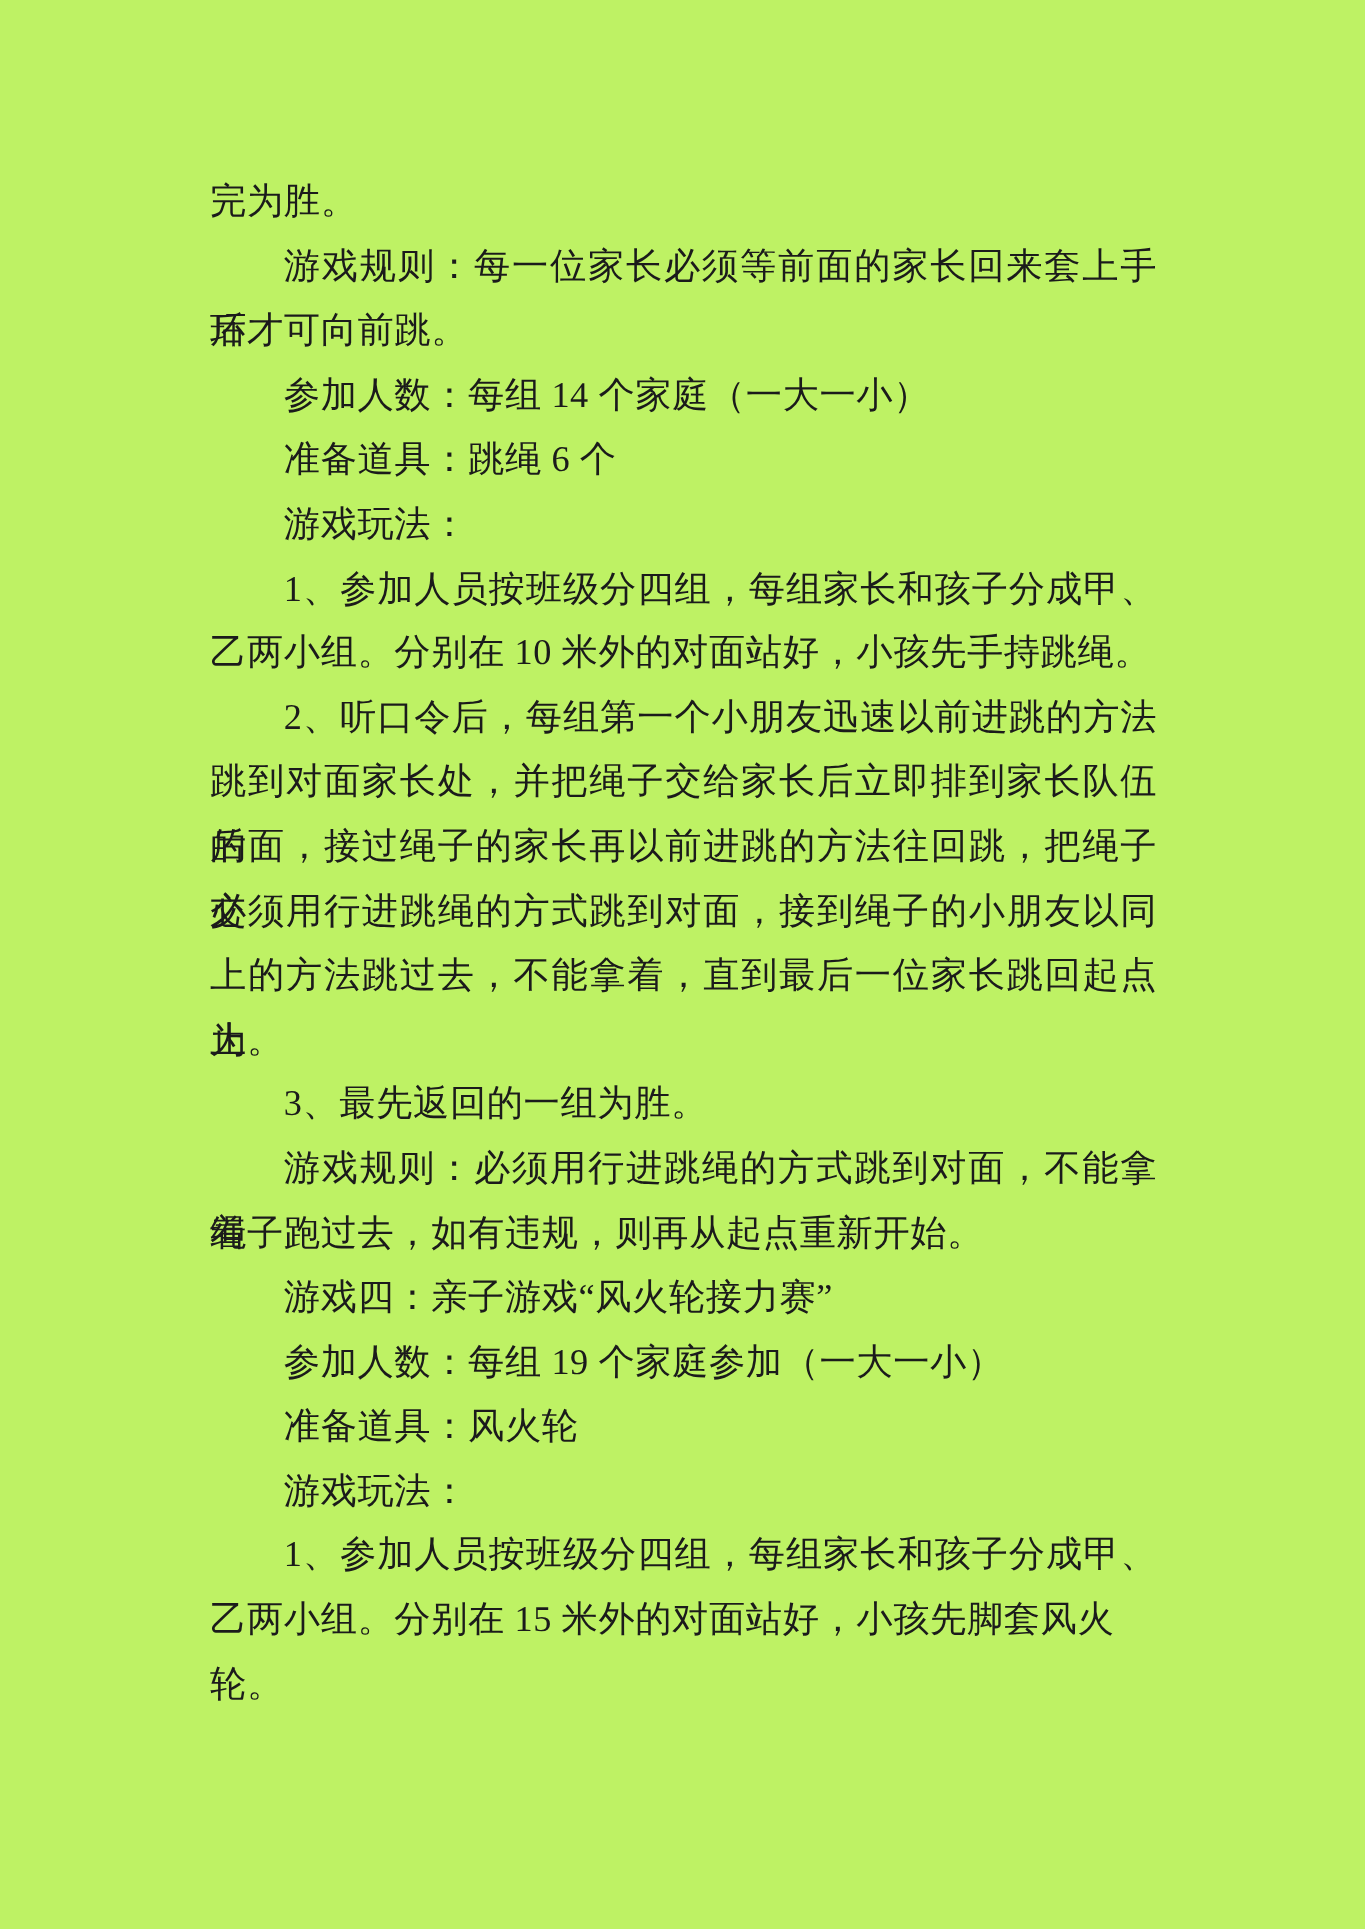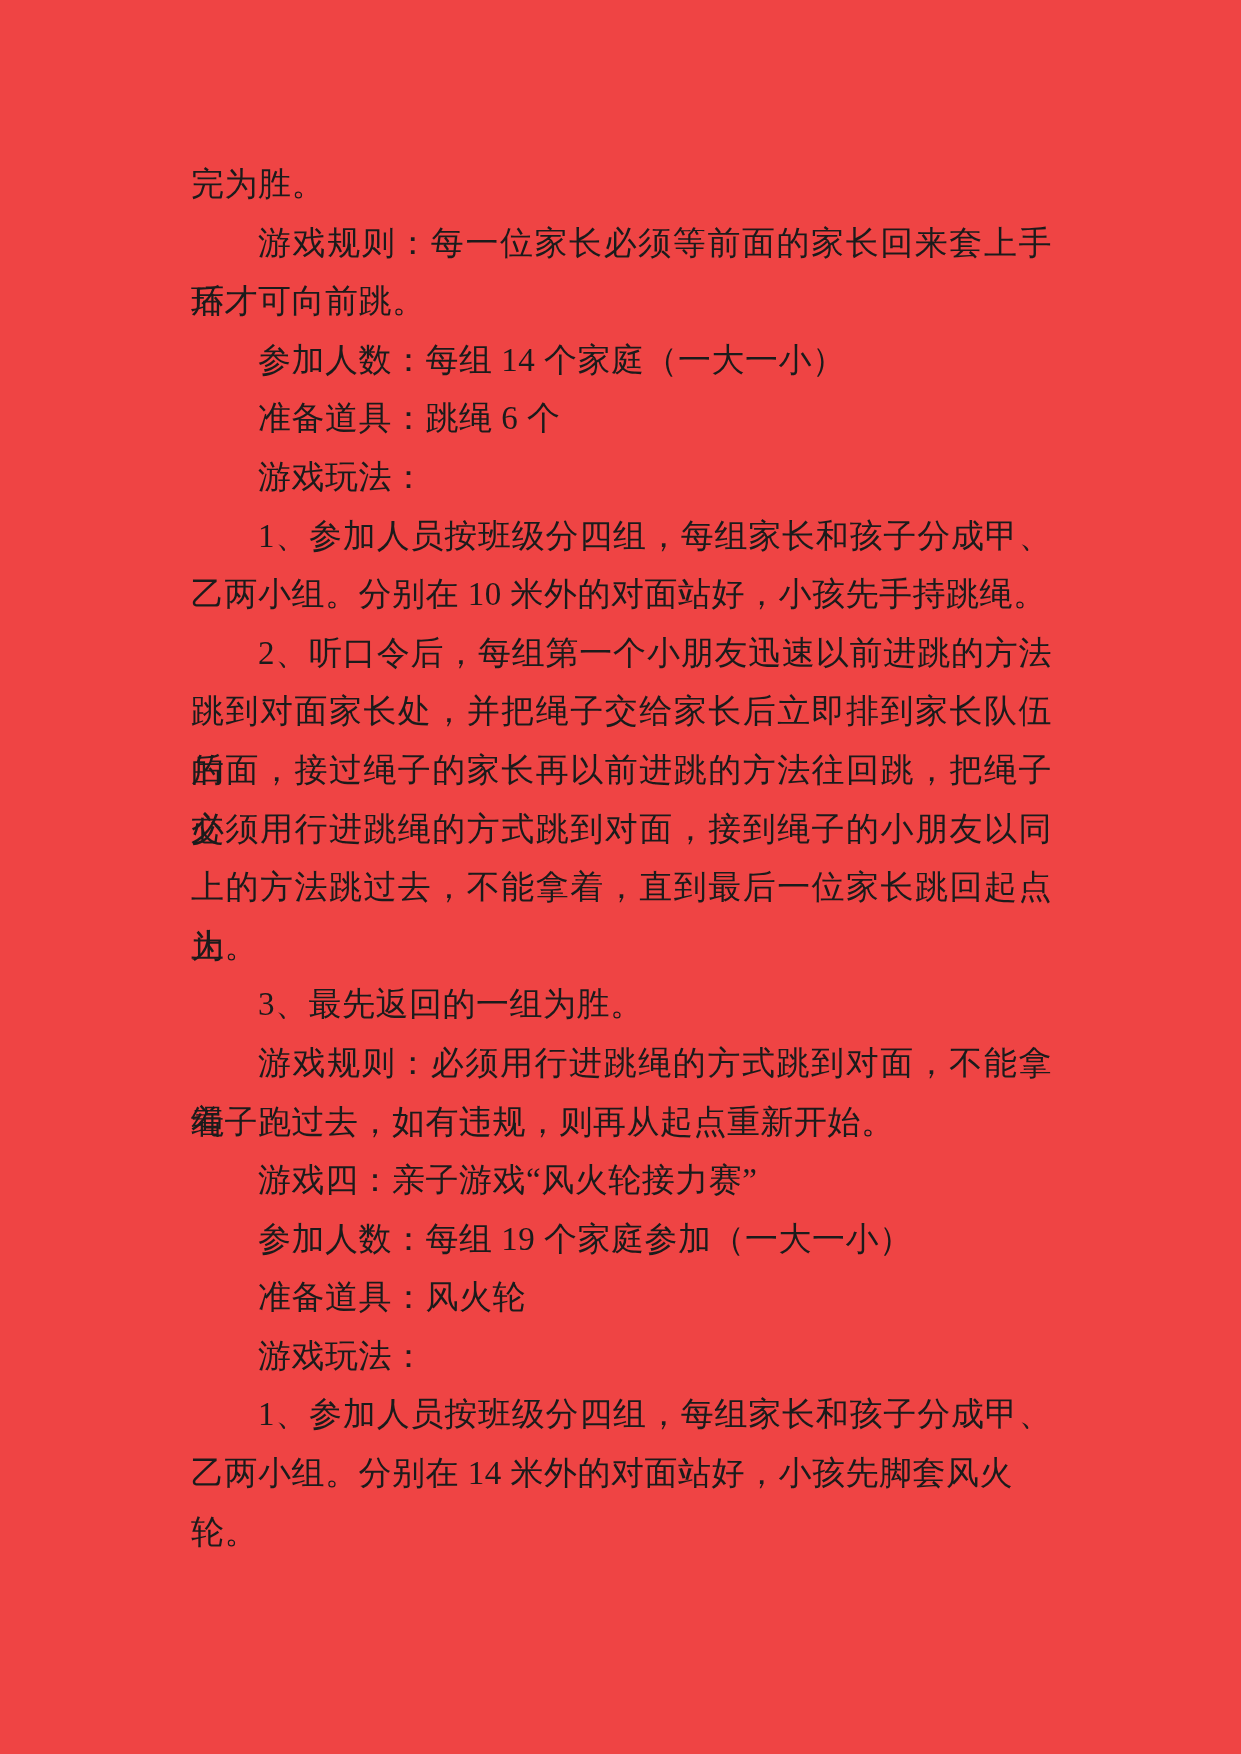--- a/index.html
+++ b/index.html
@@ -5,21 +5,21 @@
   html, body {
     margin: 0;
     padding: 0;
     background: #ffffff;
   }
   .page {
     position: relative;
     box-sizing: border-box;
     width: 1241px;
     height: 1754px;
-    background: #ef4444;
+    background: #bef264;
     overflow: hidden;
     padding: 155px 189px 0 191px;
     font-family: "Liberation Serif", "DejaVu Serif", serif;
     font-size: 33px;
     line-height: 58.6px;
     color: #1b1b1b;
   }
   .doc-body {
     width: 861px;
   }
@@ -56,15 +56,15 @@
       <div class="line justify">上的方法跳过去，不能拿着，直到最后一位家长跳回起点为</div>
       <div class="line">止。</div>
       <div class="line indent">3、最先返回的一组为胜。</div>
       <div class="line indent justify">游戏规则：必须用行进跳绳的方式跳到对面，不能拿着</div>
       <div class="line">绳子跑过去，如有违规，则再从起点重新开始。</div>
       <div class="line indent">游戏四：亲子游戏“风火轮接力赛”</div>
       <div class="line indent">参加人数：每组 19 个家庭参加（一大一小）</div>
       <div class="line indent">准备道具：风火轮</div>
       <div class="line indent">游戏玩法：</div>
       <div class="line indent justify">1、参加人员按班级分四组，每组家长和孩子分成甲、</div>
-      <div class="line">乙两小组。分别在 14 米外的对面站好，小孩先脚套风火轮。</div>
+      <div class="line">乙两小组。分别在 15 米外的对面站好，小孩先脚套风火轮。</div>
     </div>
 </div>
 
 </body></html>

